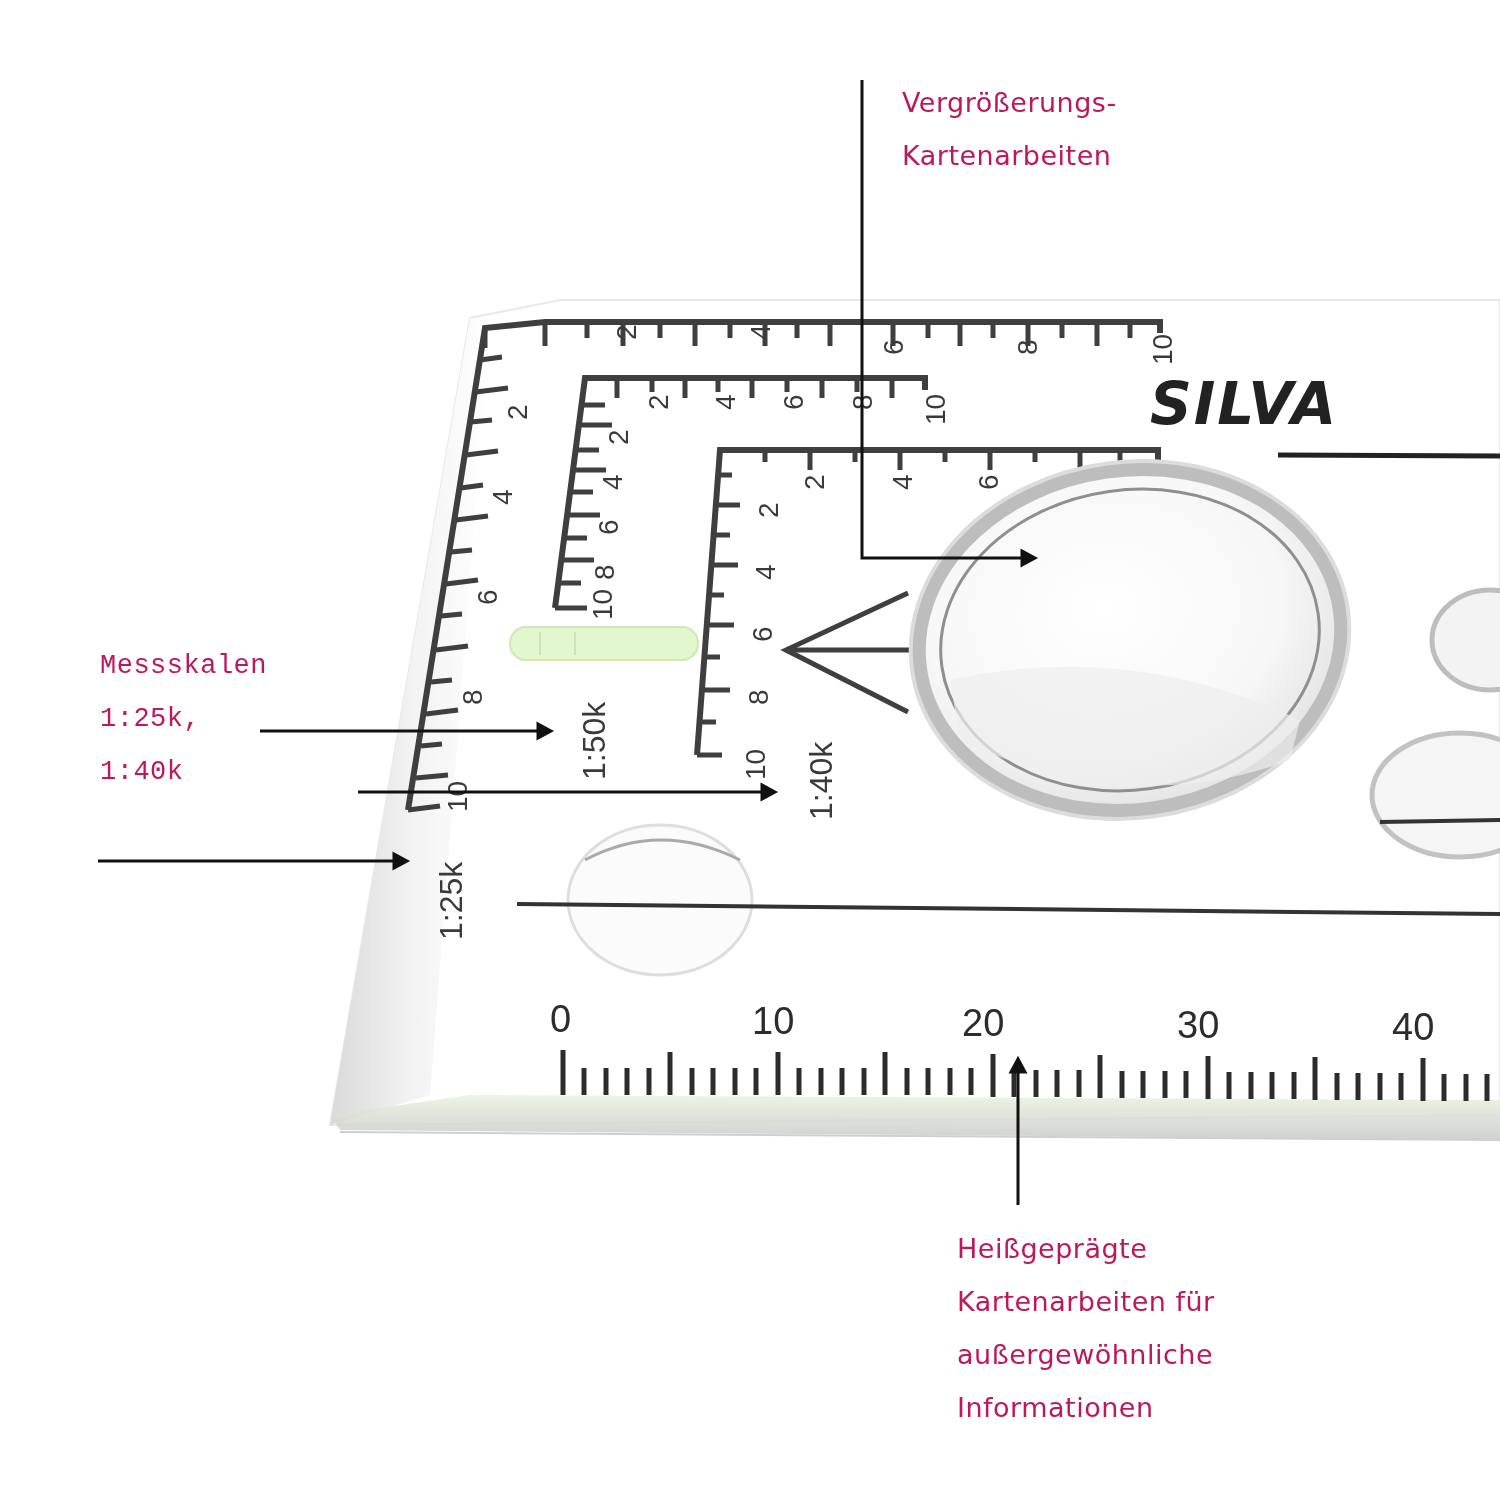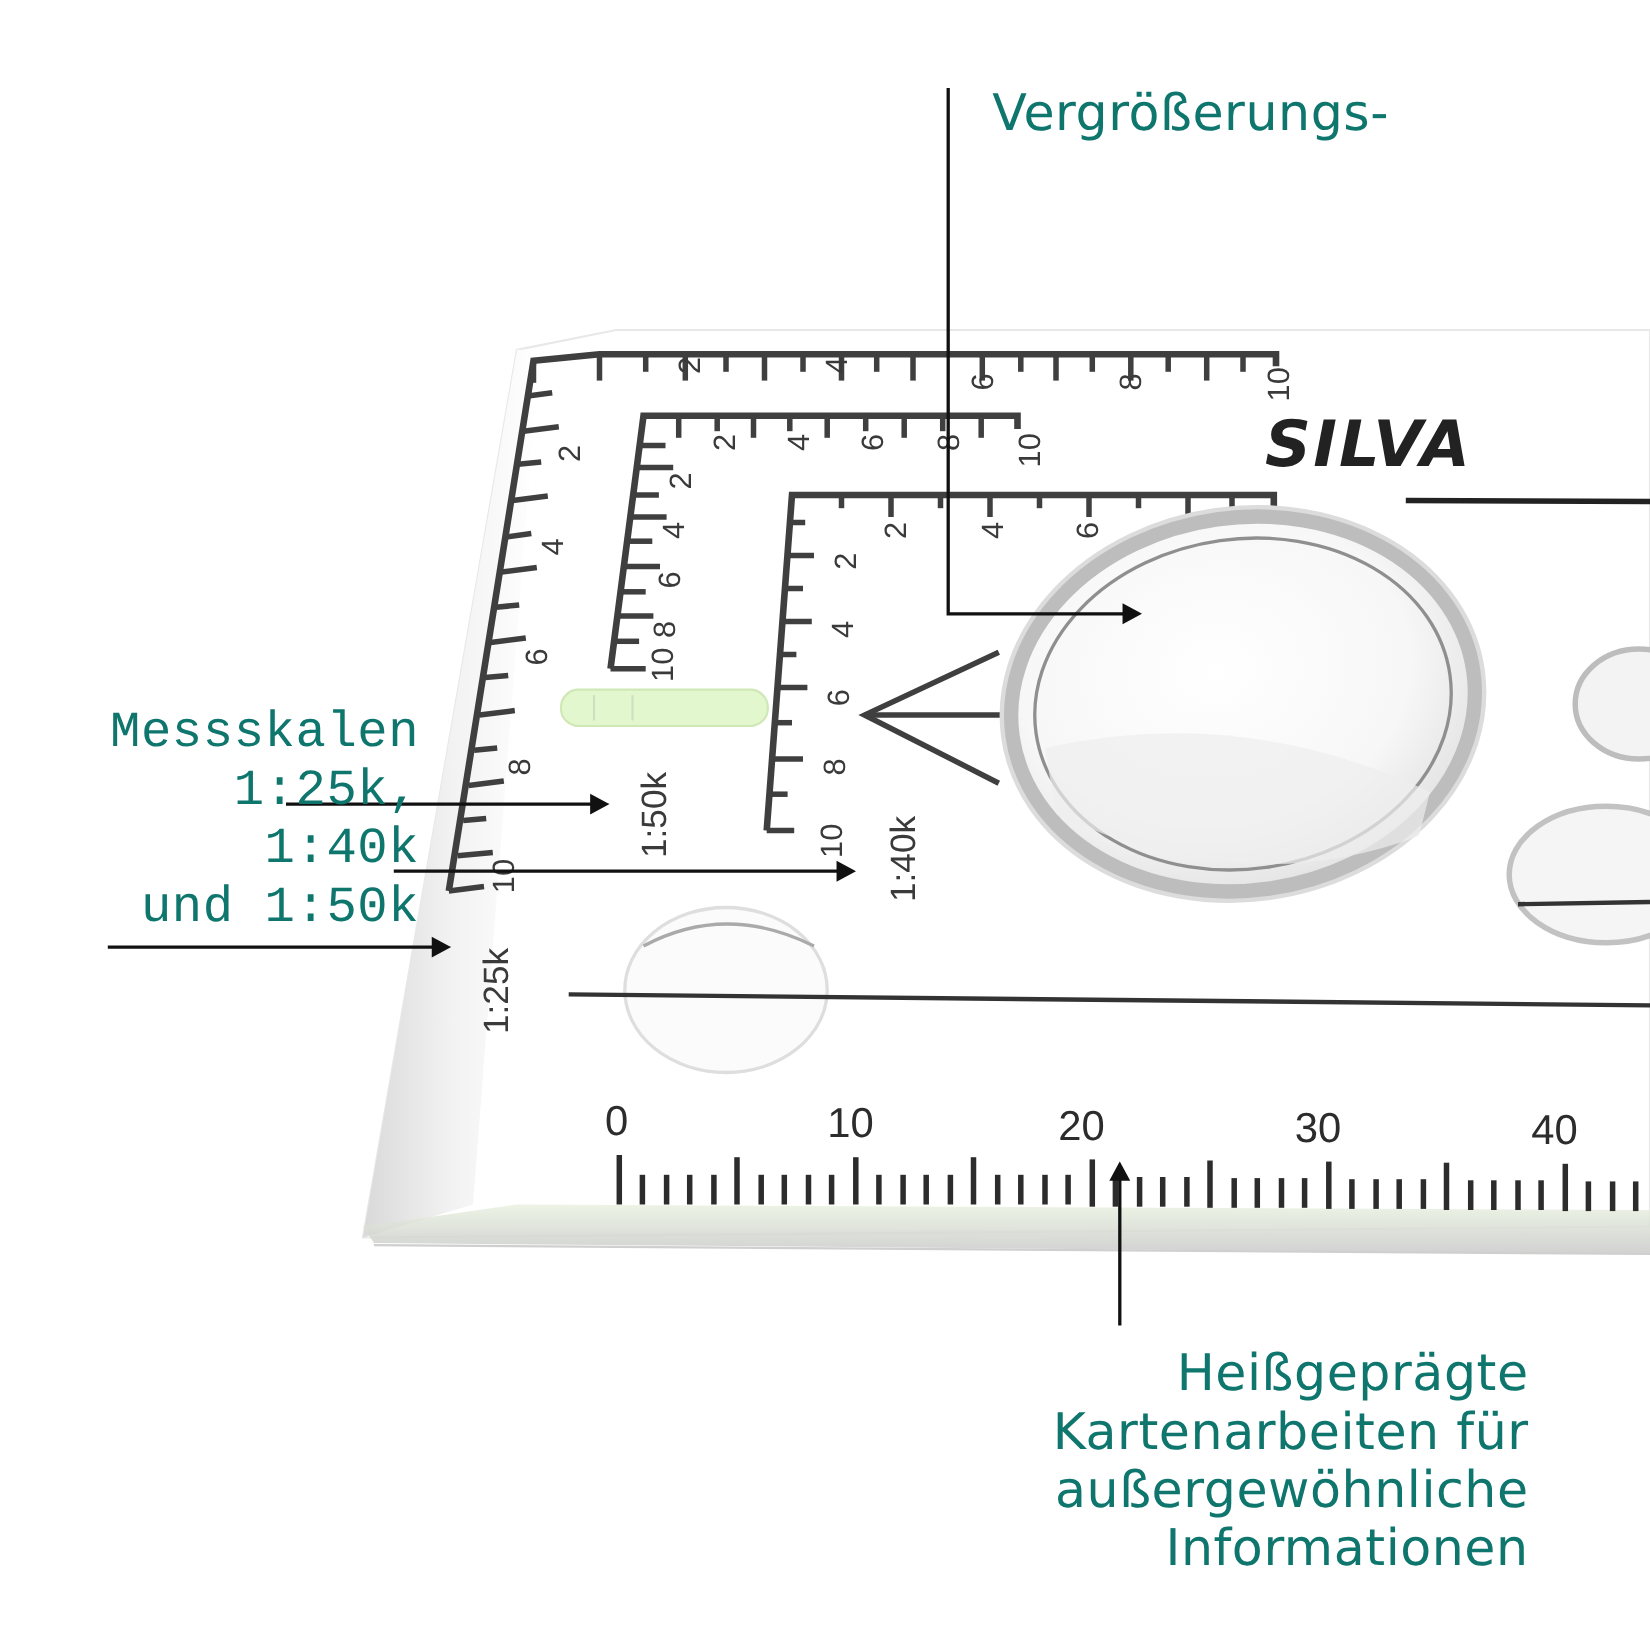--- a/index.html
+++ b/index.html
@@ -1,18 +1,18 @@
 <!DOCTYPE html>
 <html><head>
 <meta charset="utf-8">
 <style>
   html, body { margin: 0; padding: 0; background: #ffffff; }
   body { width: 1500px; height: 1500px; position: relative; overflow: hidden; font-family: "DejaVu Sans", sans-serif; }
   .stage { position: absolute; left: 0; top: 0; width: 1500px; height: 1500px; }
-  .callout { position: absolute; color: #0f766e; font-family: "DejaVu Sans", sans-serif; font-size: 46px; line-height: 53px; letter-spacing: 0.5px; text-align: right; }
+  .callout { position: absolute; color: #be185d; font-family: "DejaVu Sans", sans-serif; font-size: 27px; line-height: 53px; letter-spacing: 0.5px; }
   .callout .line { display: block; white-space: nowrap; }
   svg text.scale { font-family: "Liberation Sans", sans-serif; fill: #3a3a3a; }
   svg text.ruler { font-family: "Liberation Sans", sans-serif; fill: #2c2c2c; }
 </style>
 </head>
 <body>
 
 <div class="stage">
   <svg width="1500" height="1500" viewBox="0 0 1500 1500" xmlns="http://www.w3.org/2000/svg">
     <defs>
@@ -274,27 +274,27 @@
       <polygon points="407,861 394,854 394,868"></polygon>
 
       <line x1="1018" y1="1205" x2="1018" y2="1070"></line>
       <polygon points="1018,1059 1011,1072 1025,1072"></polygon>
     </g>
   </svg>
 
   
   <div class="callout" style="left:902px; top:76px;">
     <span class="line">Vergrößerungs-</span>
+    <span class="line">Kartenarbeiten</span>
   </div>
 
   <div class="callout" style="left:100px; top:640px;font-family:Liberation Mono, monospace;">
     <span class="line">Messskalen</span>
     <span class="line">1:25k,</span>
     <span class="line">1:40k</span>
-    <span class="line">und 1:50k</span>
   </div>
 
   <div class="callout" style="left:957px; top:1222px;">
     <span class="line">Heißgeprägte</span>
     <span class="line">Kartenarbeiten für</span>
     <span class="line">außergewöhnliche</span>
     <span class="line">Informationen</span>
   </div>
 </div>
 

